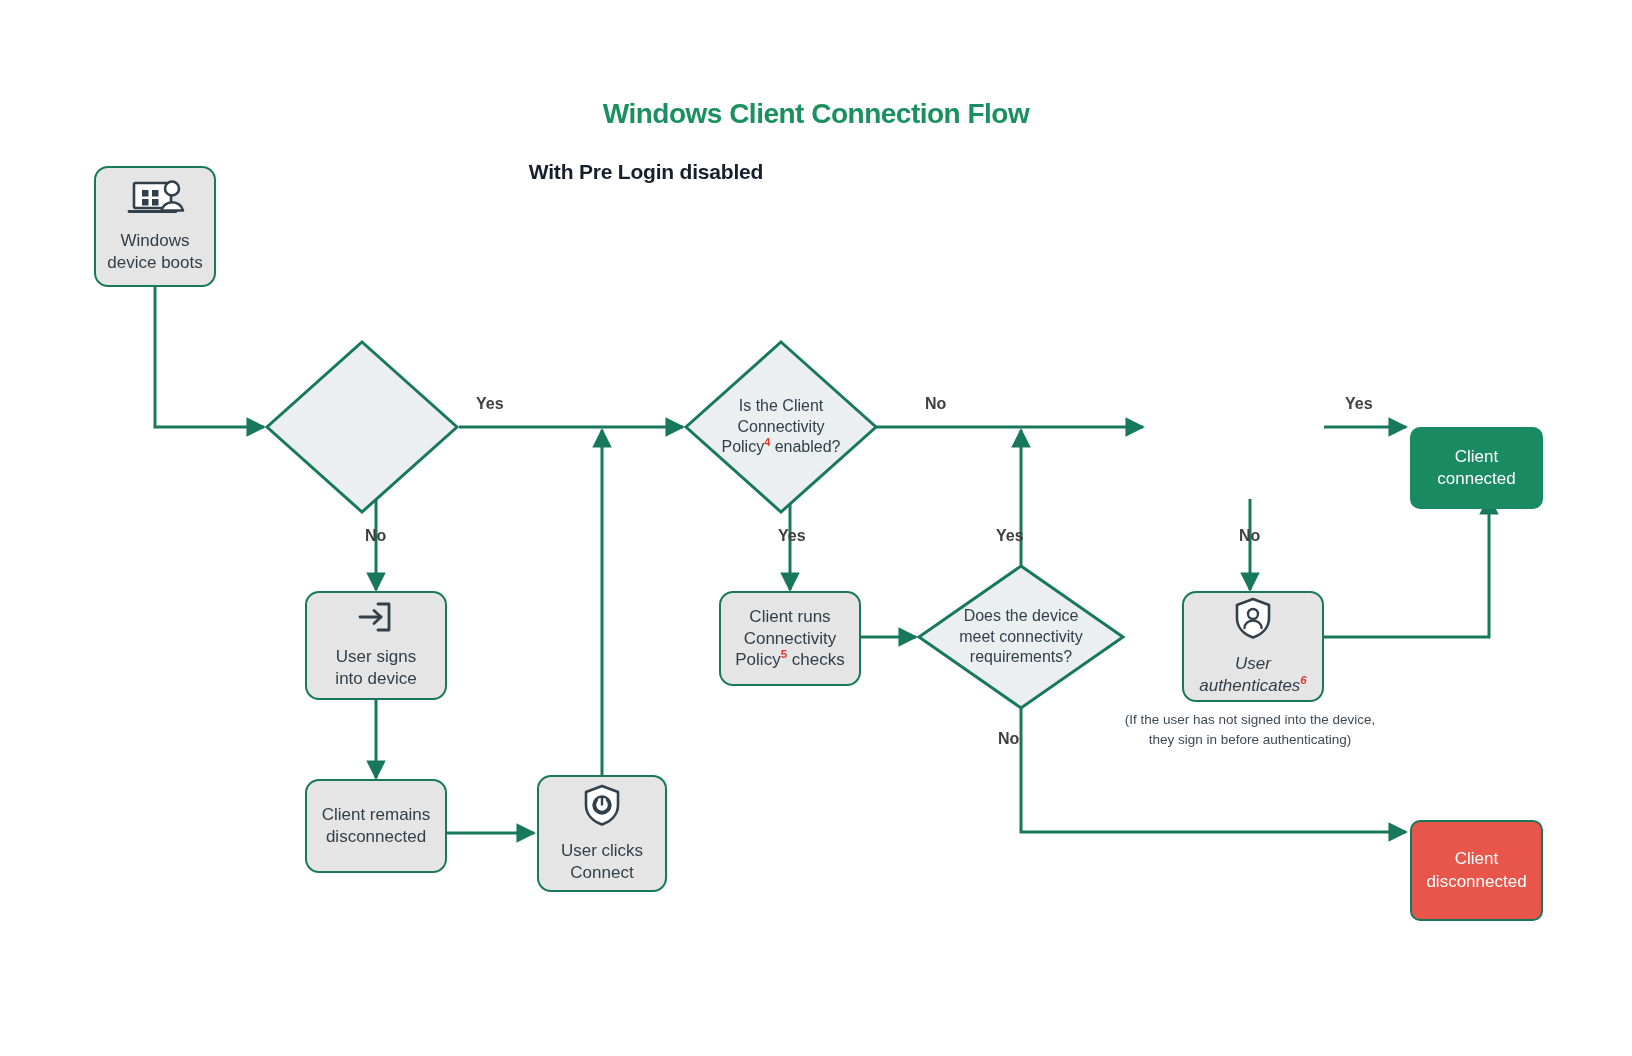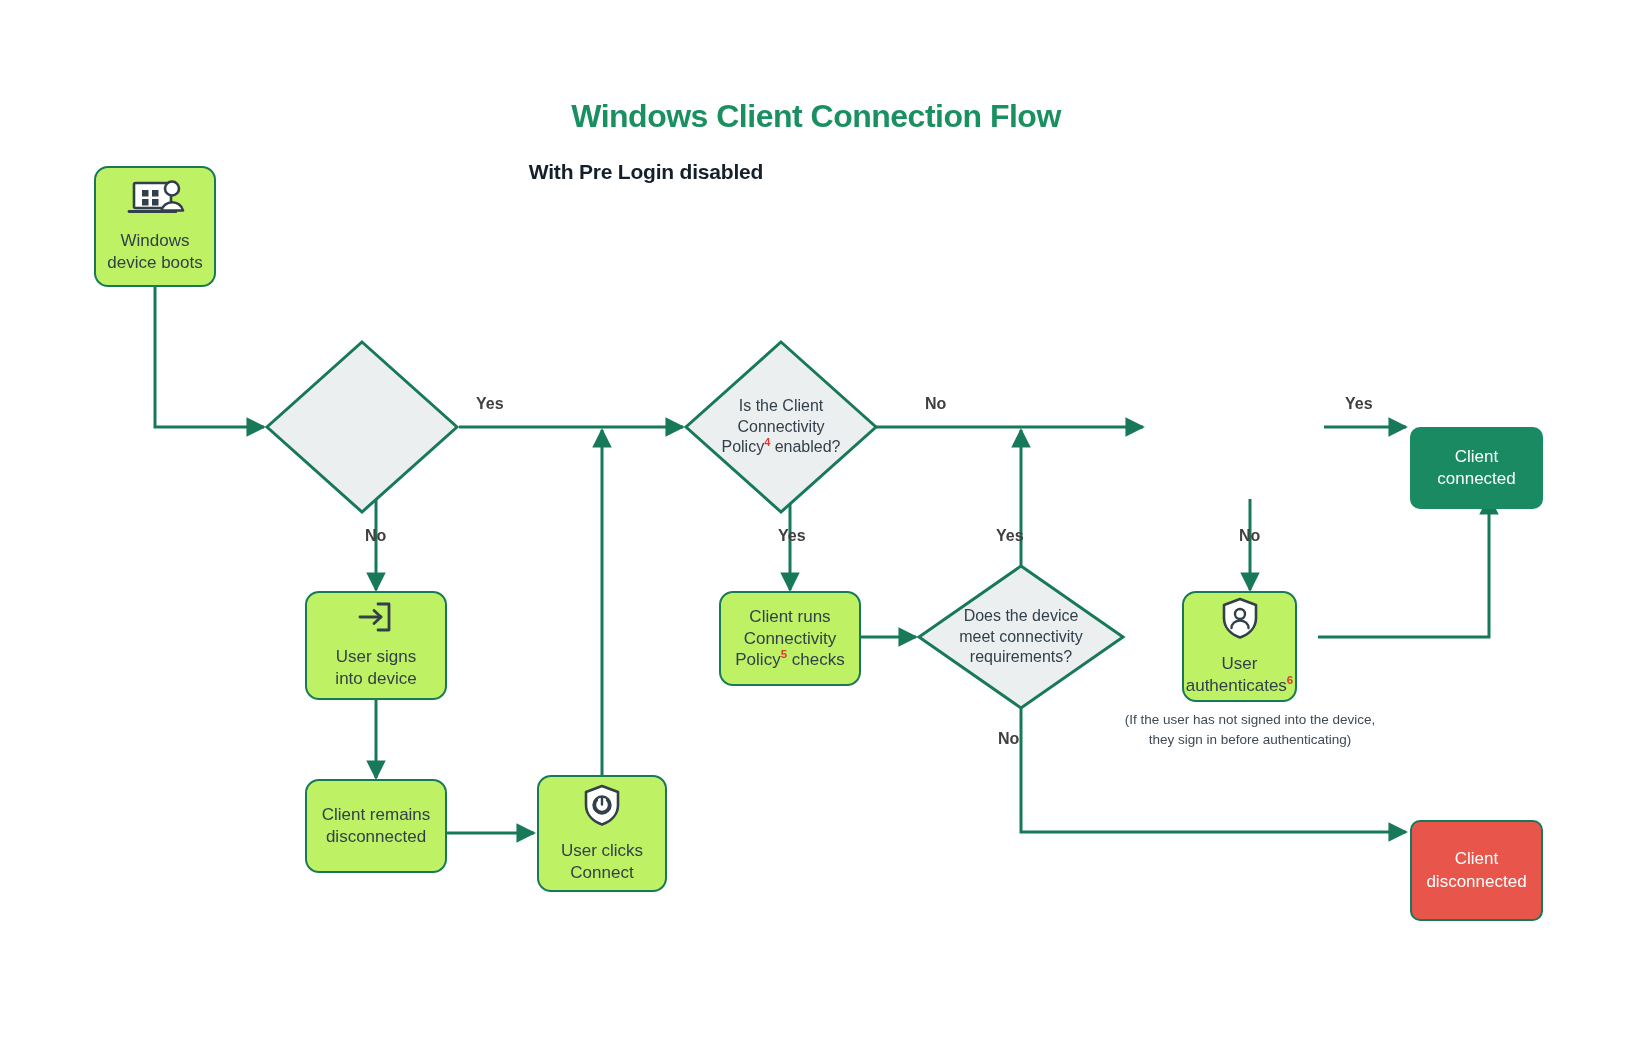--- a/index.html
+++ b/index.html
@@ -19,21 +19,21 @@
     overflow: hidden;
   }
 
   
   .title {
     position: absolute;
     left: 0;
     top: 98px;
     width: 1632px;
     text-align: center;
-    font-size: 32px;
+    font-size: 28px;
     font-weight: bold;
     color: #1a9060;
     letter-spacing: -0.5px;
   }
   .subtitle {
     position: absolute;
     left: 0;
     top: 160px;
     width: 1292px;
     text-align: center;
@@ -60,21 +60,21 @@
   
   .node {
     position: absolute;
     box-sizing: border-box;
   }
 
   
   .box {
     border: 2.5px solid #18795a;
     border-radius: 14px;
-    background: #bef264;
+    background: #e5e5e5;
     display: flex;
     flex-direction: column;
     align-items: center;
     justify-content: center;
     color: #32404b;
     font-size: 17px;
     line-height: 1.28;
     text-align: center;
   }
   .box .label { padding: 0 6px; }
@@ -291,21 +291,21 @@
     </div>
   </div>
 
   <div class="edge-label" style="left:996px; top:527px;">Yes</div>
   <div class="edge-label" style="left:998px; top:730px;">No</div>
 
 
   <div class="edge-label" style="left:1345px; top:395px;">Yes</div>
   <div class="edge-label" style="left:1239px; top:527px;">No</div>
 
-  <div class="node box" style="left:1182px; top:591px; width:115px; height:111px;">
+  <div class="node box" style="left:1182px; top:591px; width:142px; height:111px;font-style:italic;">
     <span class="icon">
       <svg width="40" height="44" viewBox="0 0 40 44">
         <path d="M 20 3 L 36 9 L 36 22 C 36 32 28.5 38.5 20 41.5 C 11.5 38.5 4 32 4 22 L 4 9 Z" fill="#fff" stroke="#32404b" stroke-width="2.6" stroke-linejoin="round"></path>
         <circle cx="20" cy="18" r="5" fill="none" stroke="#32404b" stroke-width="2.4"></circle>
         <path d="M 11.5 32 a 8.5 7.5 0 0 1 17 0" fill="none" stroke="#32404b" stroke-width="2.4" stroke-linecap="round"></path>
       </svg>
     </span>
     <span class="label">
       <span>User</span><br>
       <span>authenticates</span><sup class="fn">6</sup>

